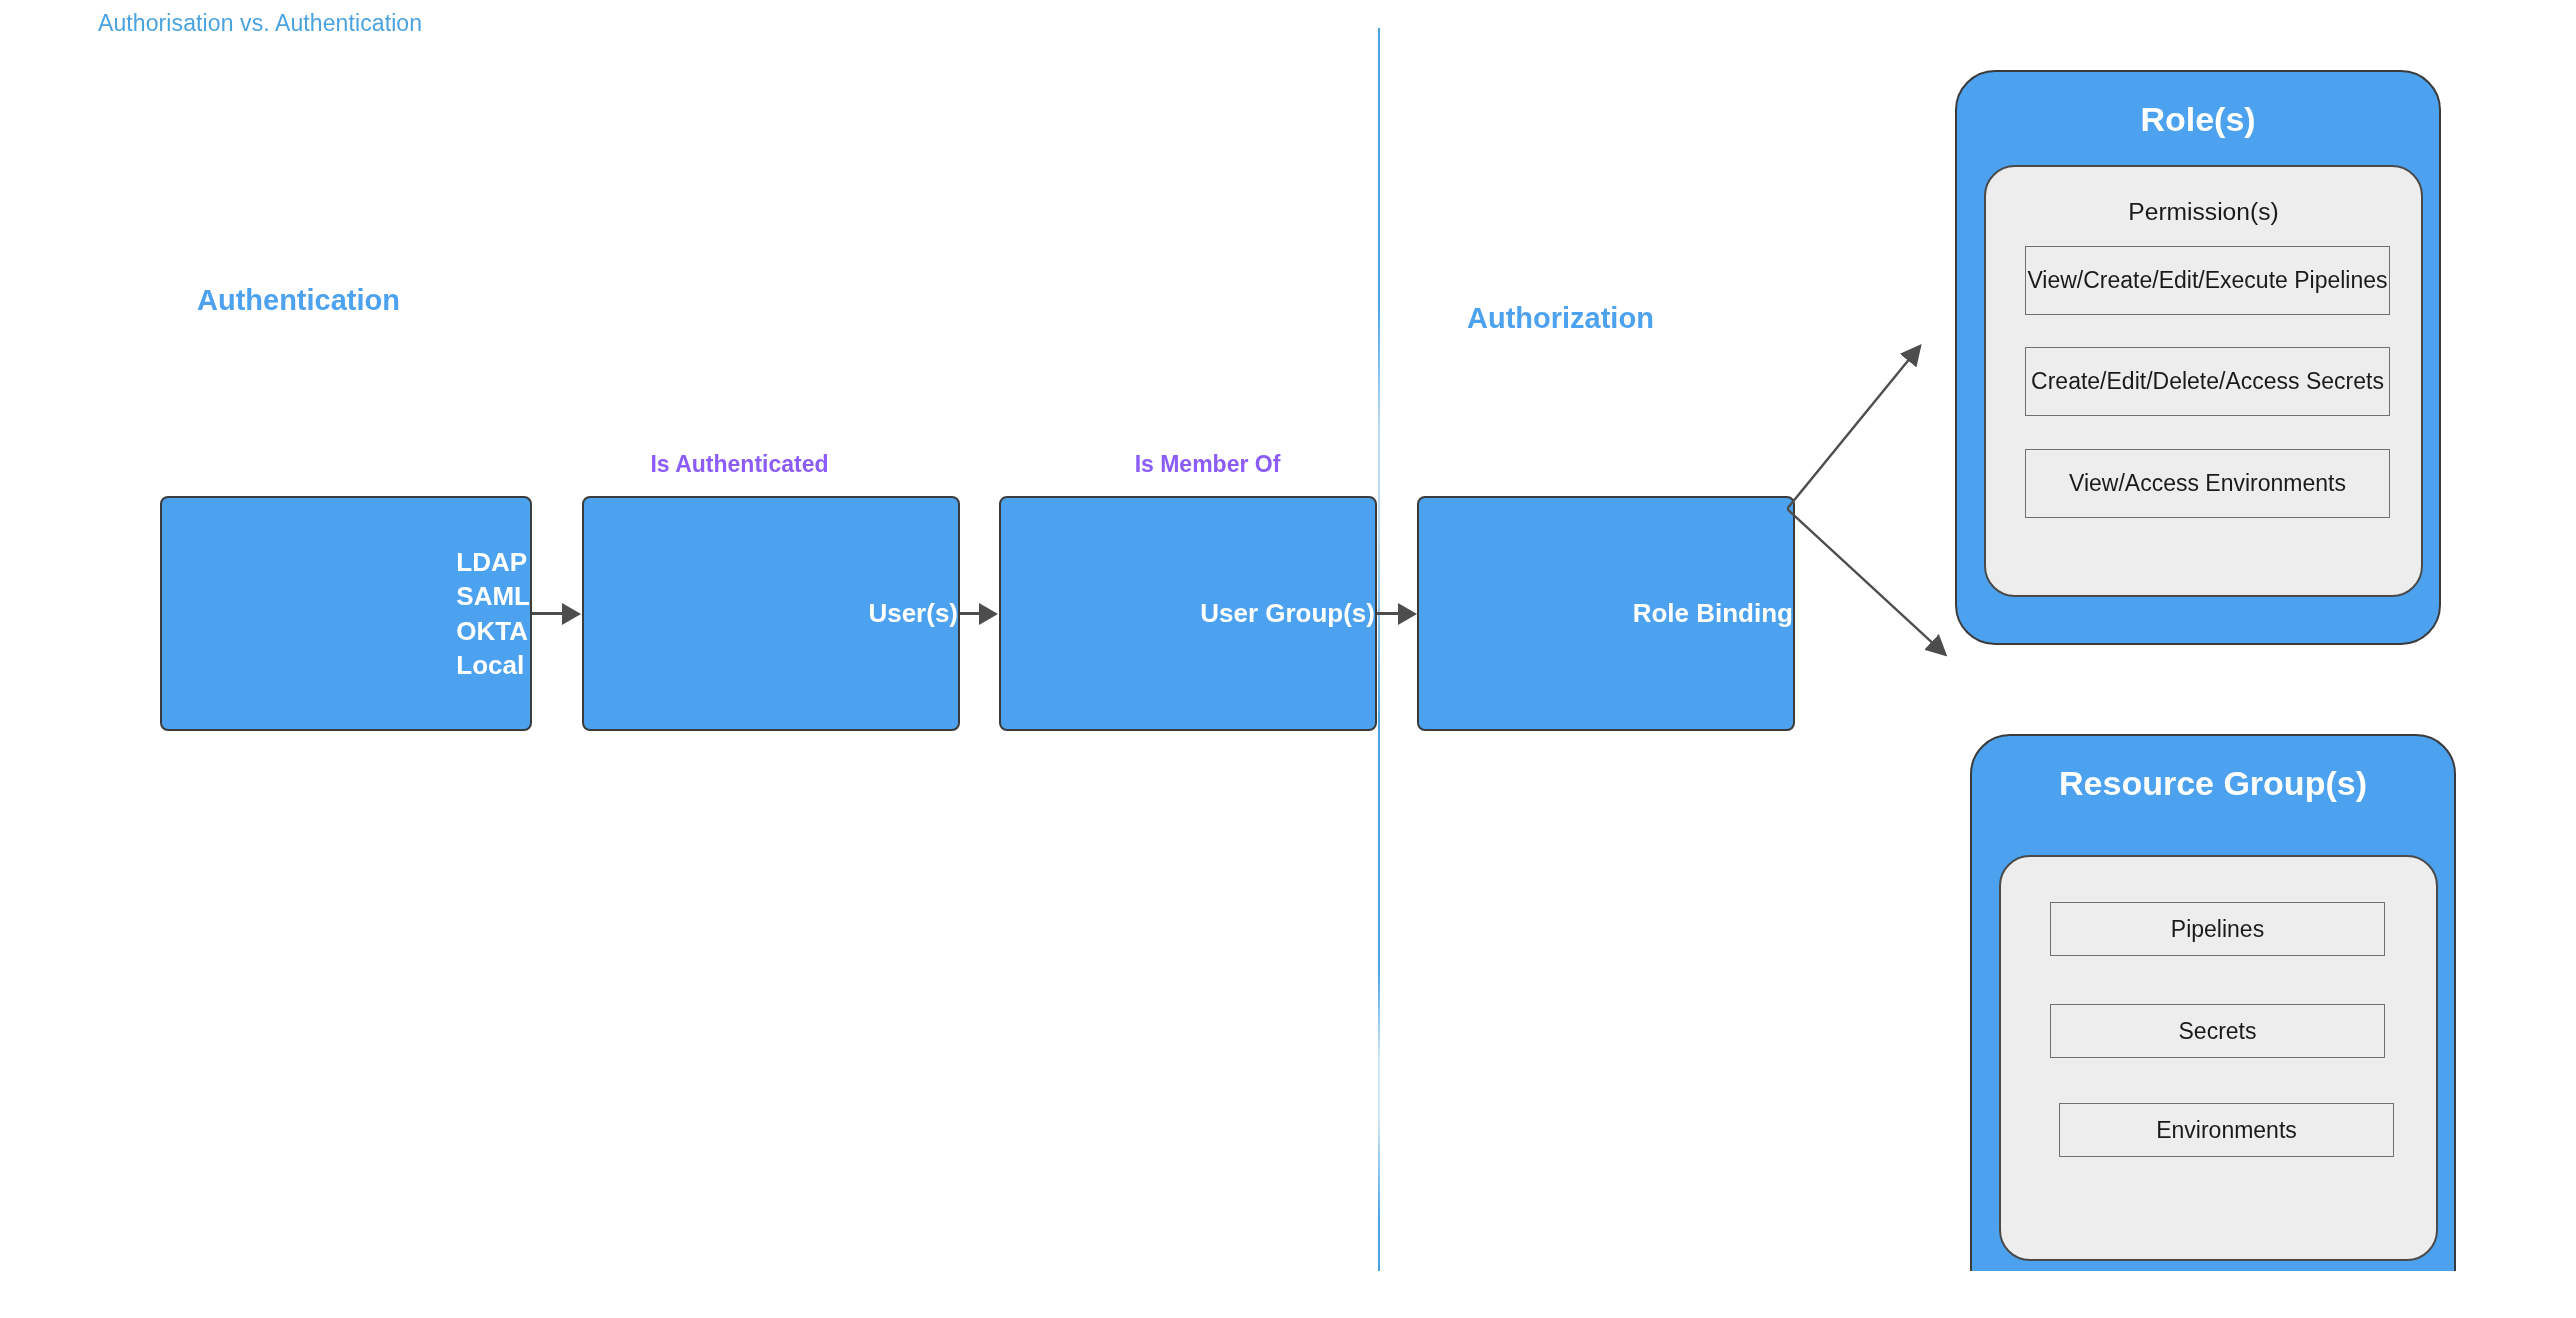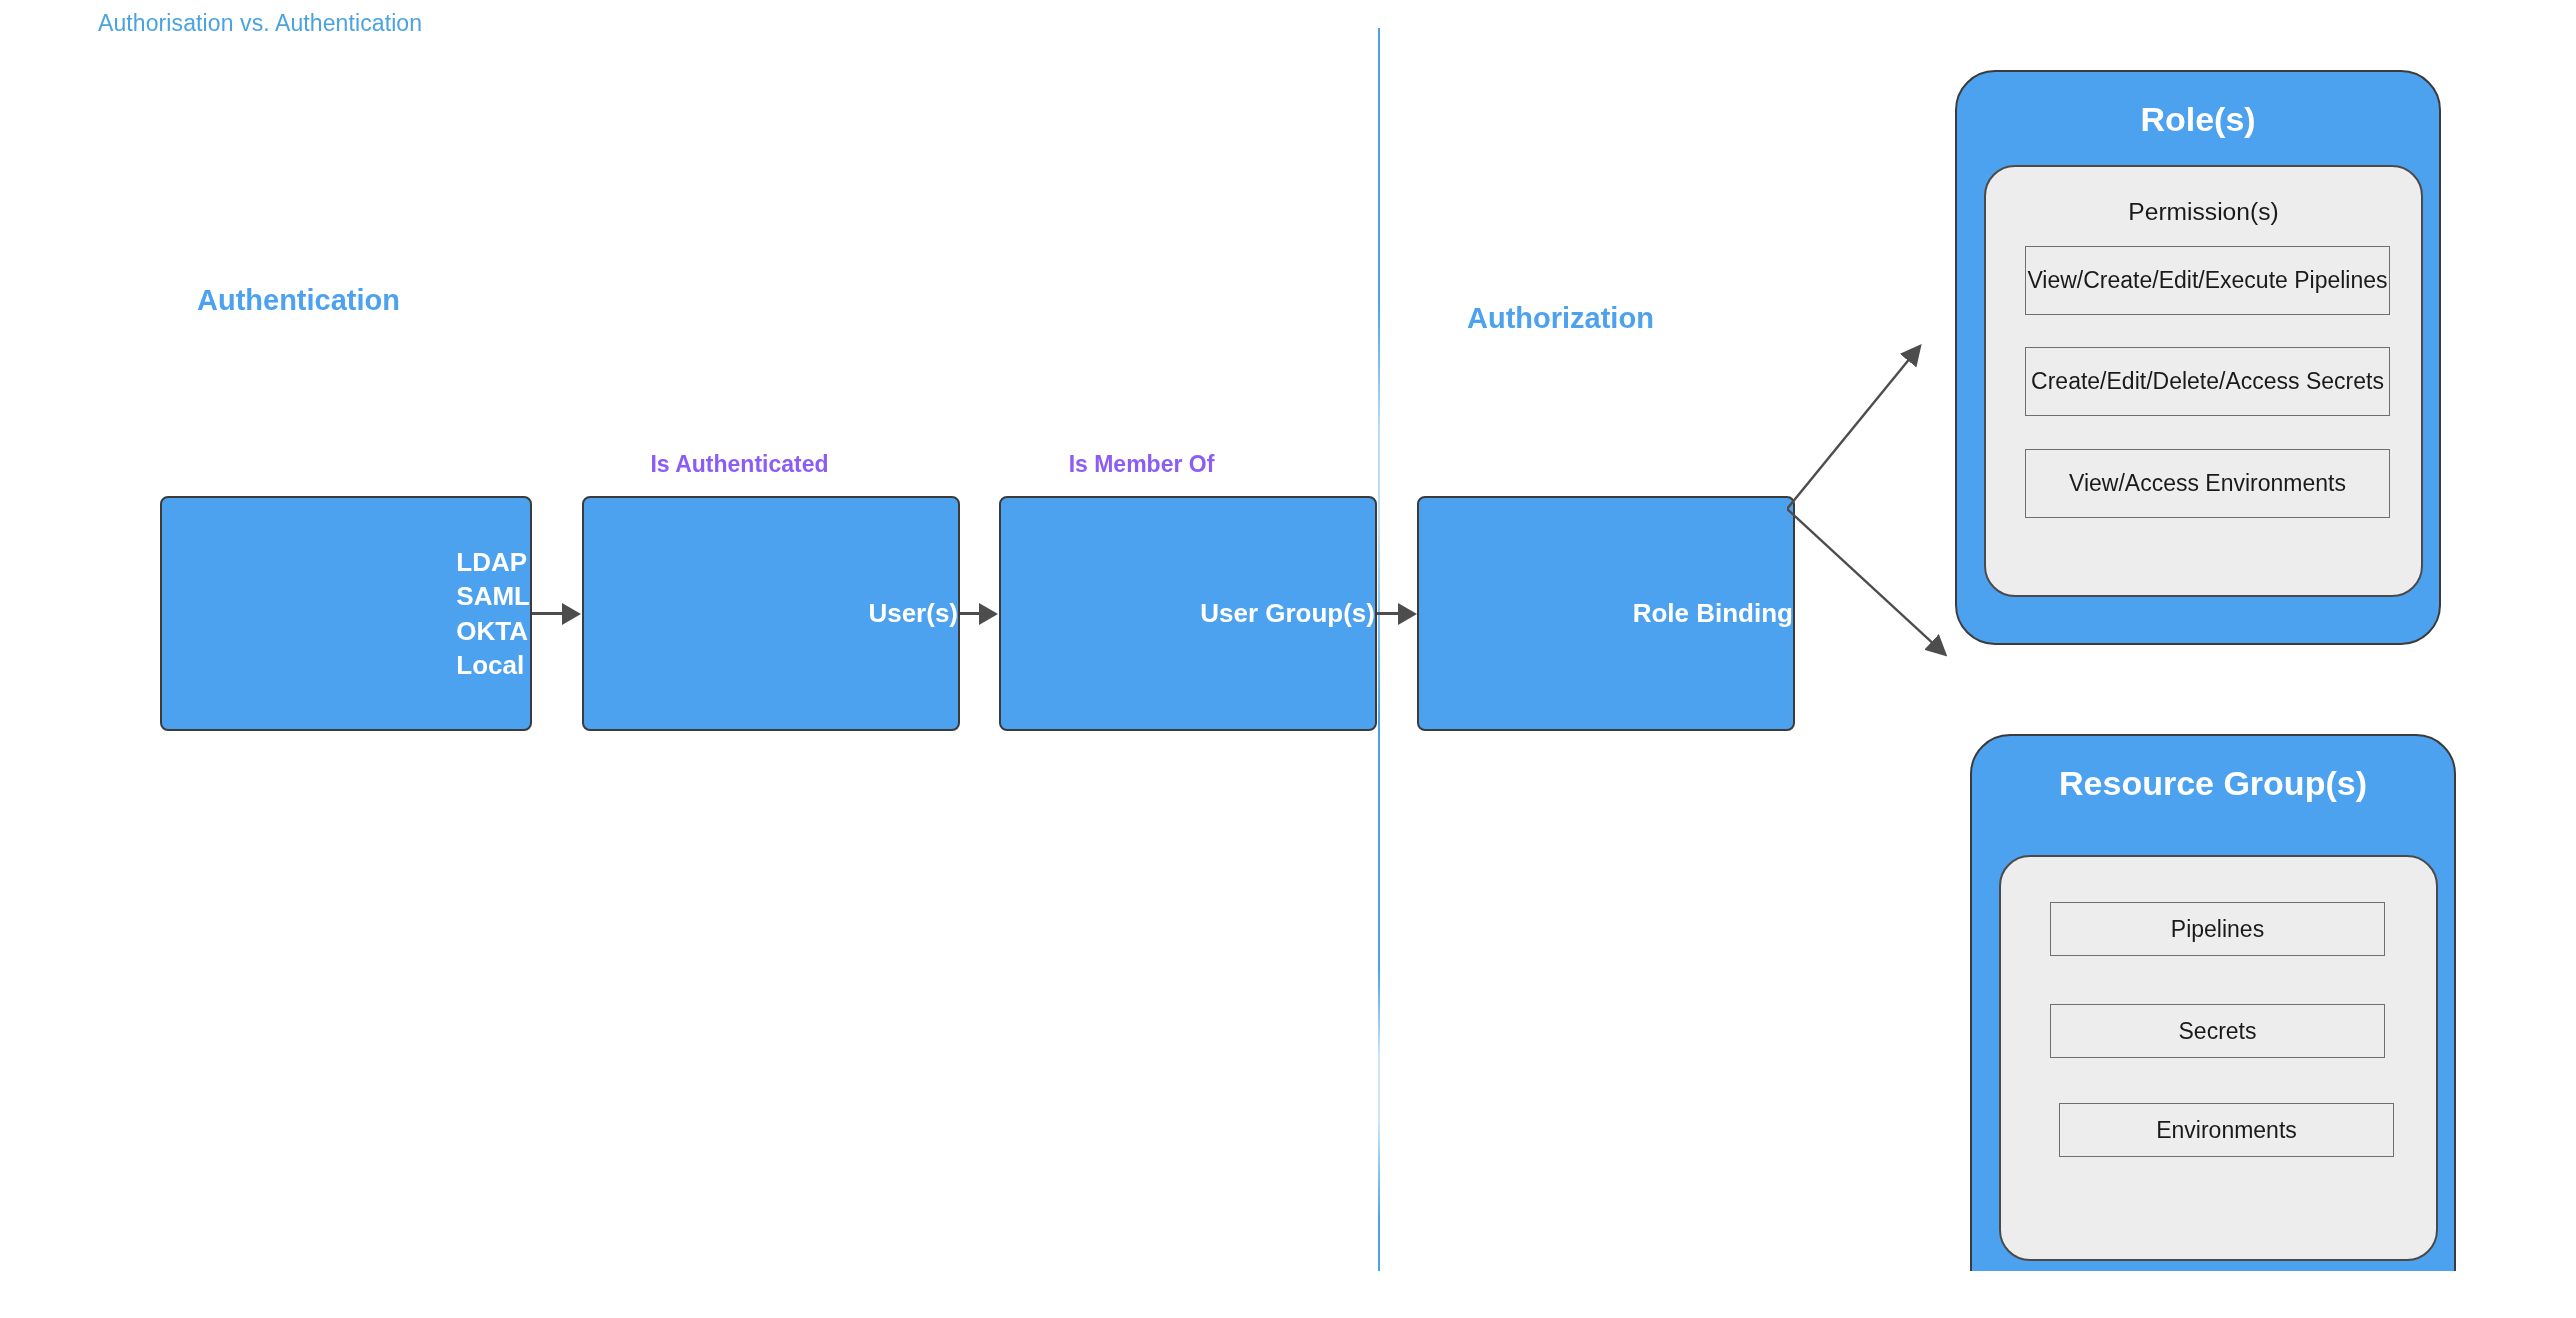--- a/index.html
+++ b/index.html
@@ -61,21 +61,21 @@
   
   .edge-label {
     position: absolute;
     font-size: 23px;
     font-weight: bold;
     color: #8b5cf6;
     white-space: nowrap;
     text-align: center;
   }
   .edge-label.is-authenticated { left: 628px; top: 451px; width: 223px; }
-  .edge-label.is-member-of     { left: 1030px; top: 451px; width: 223px; }
+  .edge-label.is-member-of     { left: 1096px; top: 451px; width: 223px; }
 
   
   .flow-box {
     position: absolute;
     background: #4DA2EF;
     border: 2.2px solid #3b3b3b;
     border-radius: 8px;
     box-sizing: border-box;
     display: flex;
     align-items: center;

